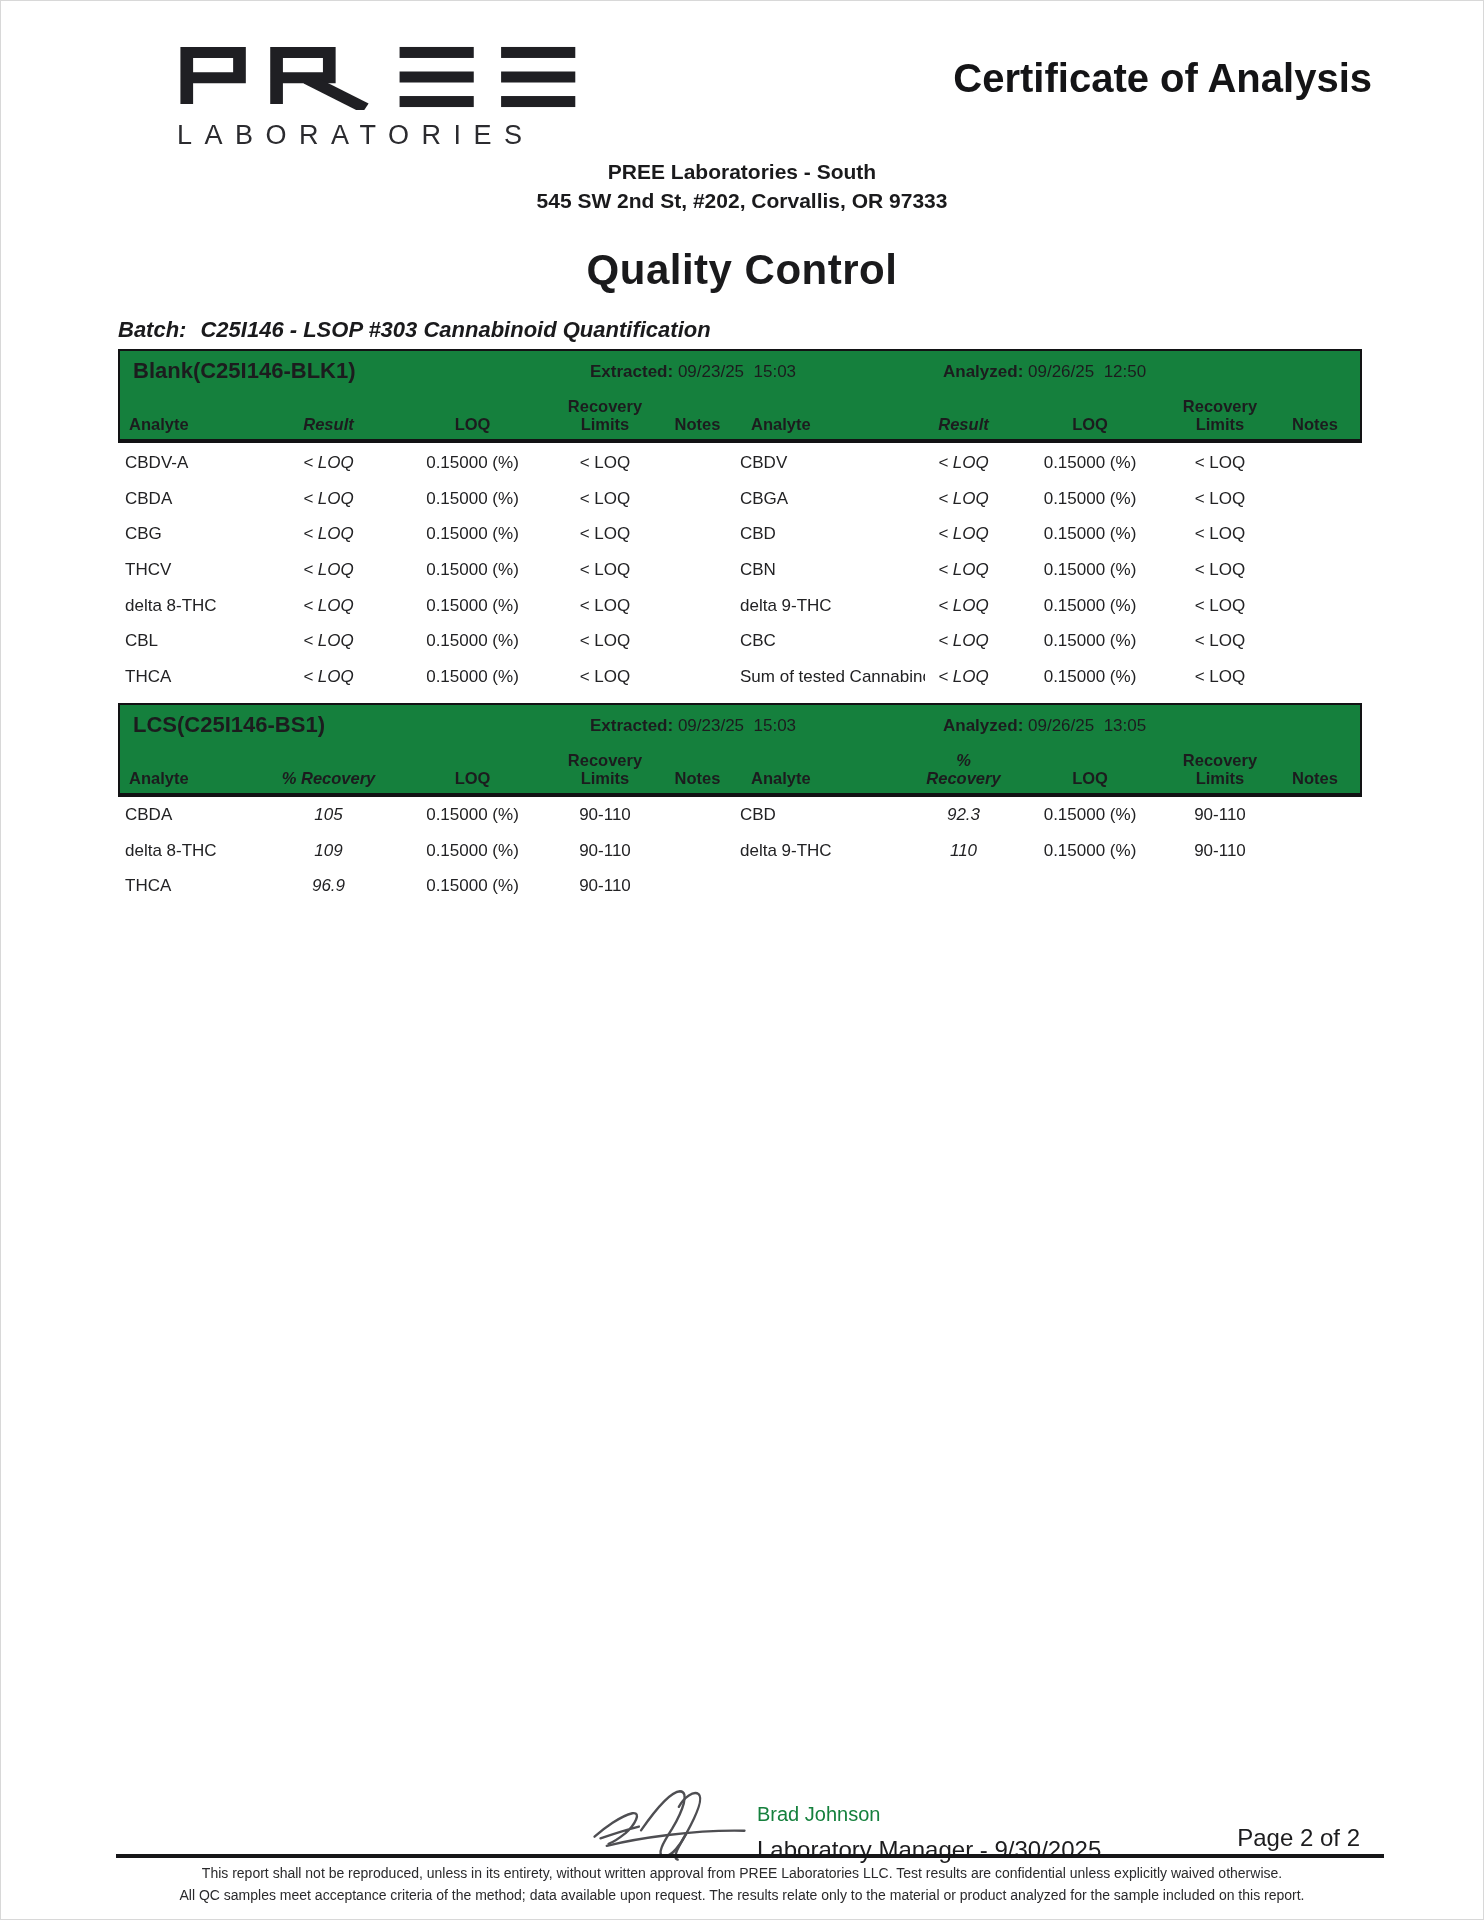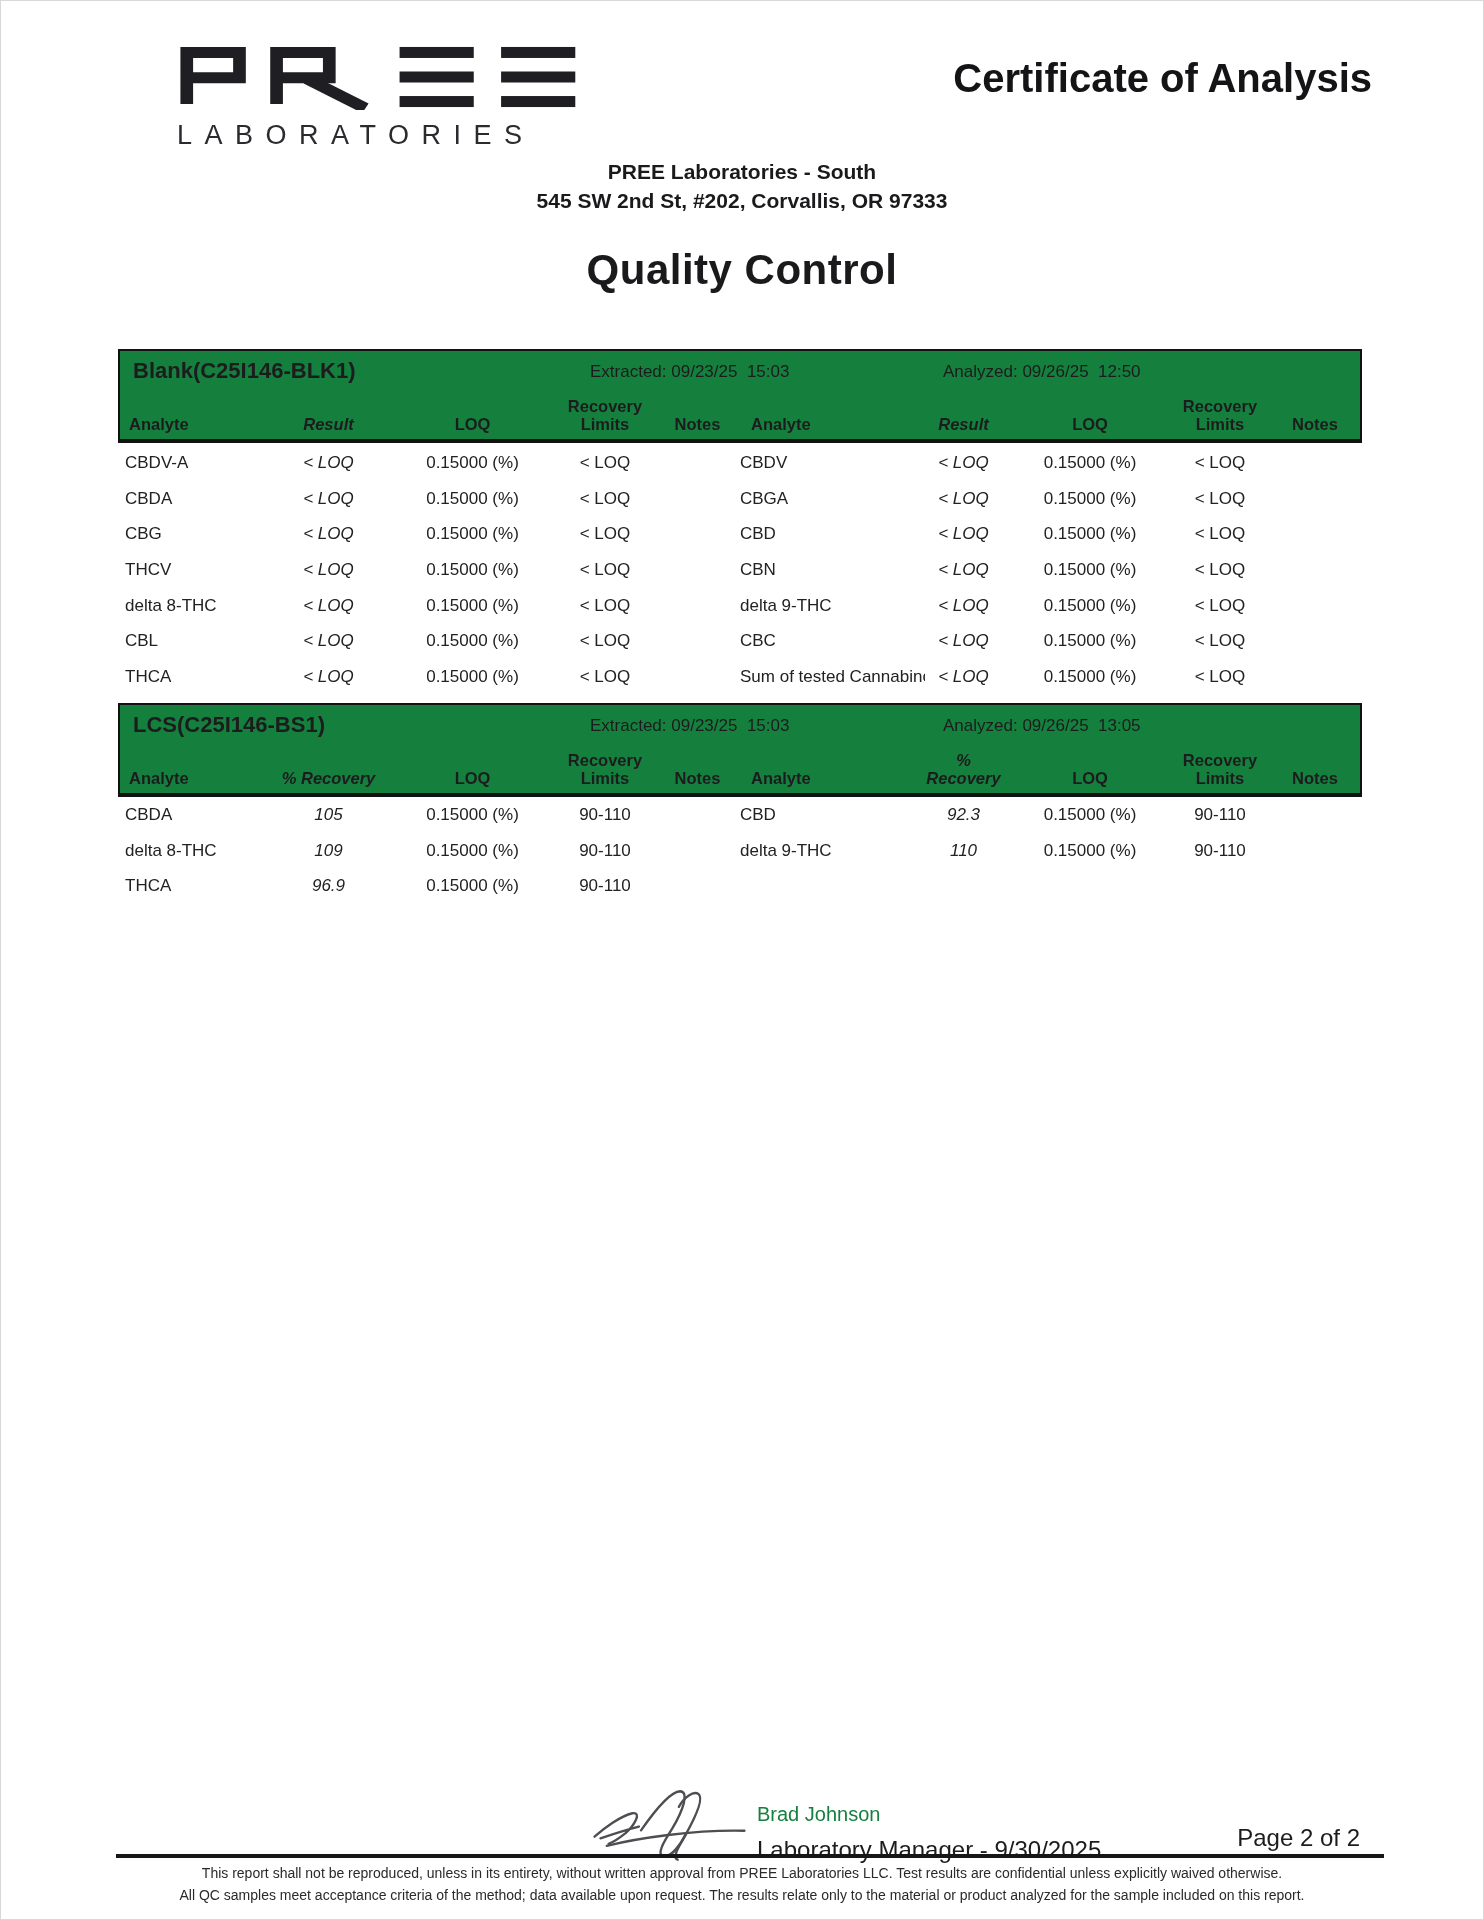--- a/index.html
+++ b/index.html
@@ -38,21 +38,21 @@
   
   .qcbox{
     position:absolute;left:118px;width:1244px;height:94px;
     box-sizing:border-box;
     border:2px solid #121214;border-bottom:4px solid #121214;
     background:#15803d;
   }
   .titlerow{position:relative;height:36px;}
   .tbl-title{position:absolute;left:13px;top:7px;font-size:22px;font-weight:bold;}
   .meta{position:absolute;top:11px;font-size:17px;white-space:nowrap;}
-  .meta .b{font-weight:normal;}
+  .meta .b{font-weight:bold;}
   .grid10{
     display:grid;
     grid-template-columns:150px 125px 155px 110px 75px 190px 85px 160px 100px 90px;
   }
   .hdrrow{align-items:end;height:46px;padding-bottom:6px;}
   .h{font-size:16.5px;font-weight:bold;line-height:18px;}
   .two span{display:block;}
   .al{text-align:left;padding-left:9px;}
   .ar{text-align:center;padding-right:8px;font-style:italic;}
   .ac{text-align:center;}
@@ -95,20 +95,23 @@
     </g>
   </svg>
   <div class="logo-sub">LABORATORIES</div>
 
   <div class="coa-title">Certificate of Analysis</div>
 
   <div class="center-line lab-name">PREE Laboratories - South</div>
   <div class="center-line lab-address">545 SW 2nd St, #202, Corvallis, OR 97333</div>
   <div class="center-line qc-title">Quality Control</div>
 
+  <div class="batch-line">
+    <span>Batch:</span><span class="batch-value">C25I146 - LSOP #303 Cannabinoid Quantification</span>
+  </div>
 
   <div class="qcbox" style="top:349px">
     <div class="titlerow">
       <div class="tbl-title">Blank(C25I146-BLK1)</div>
       <div class="meta" style="left:470px">
         <span class="b">Extracted:</span>
         <span>09/23/25&nbsp;&nbsp;15:03</span>
       </div>
       <div class="meta" style="left:823px">
         <span class="b">Analyzed:</span>

